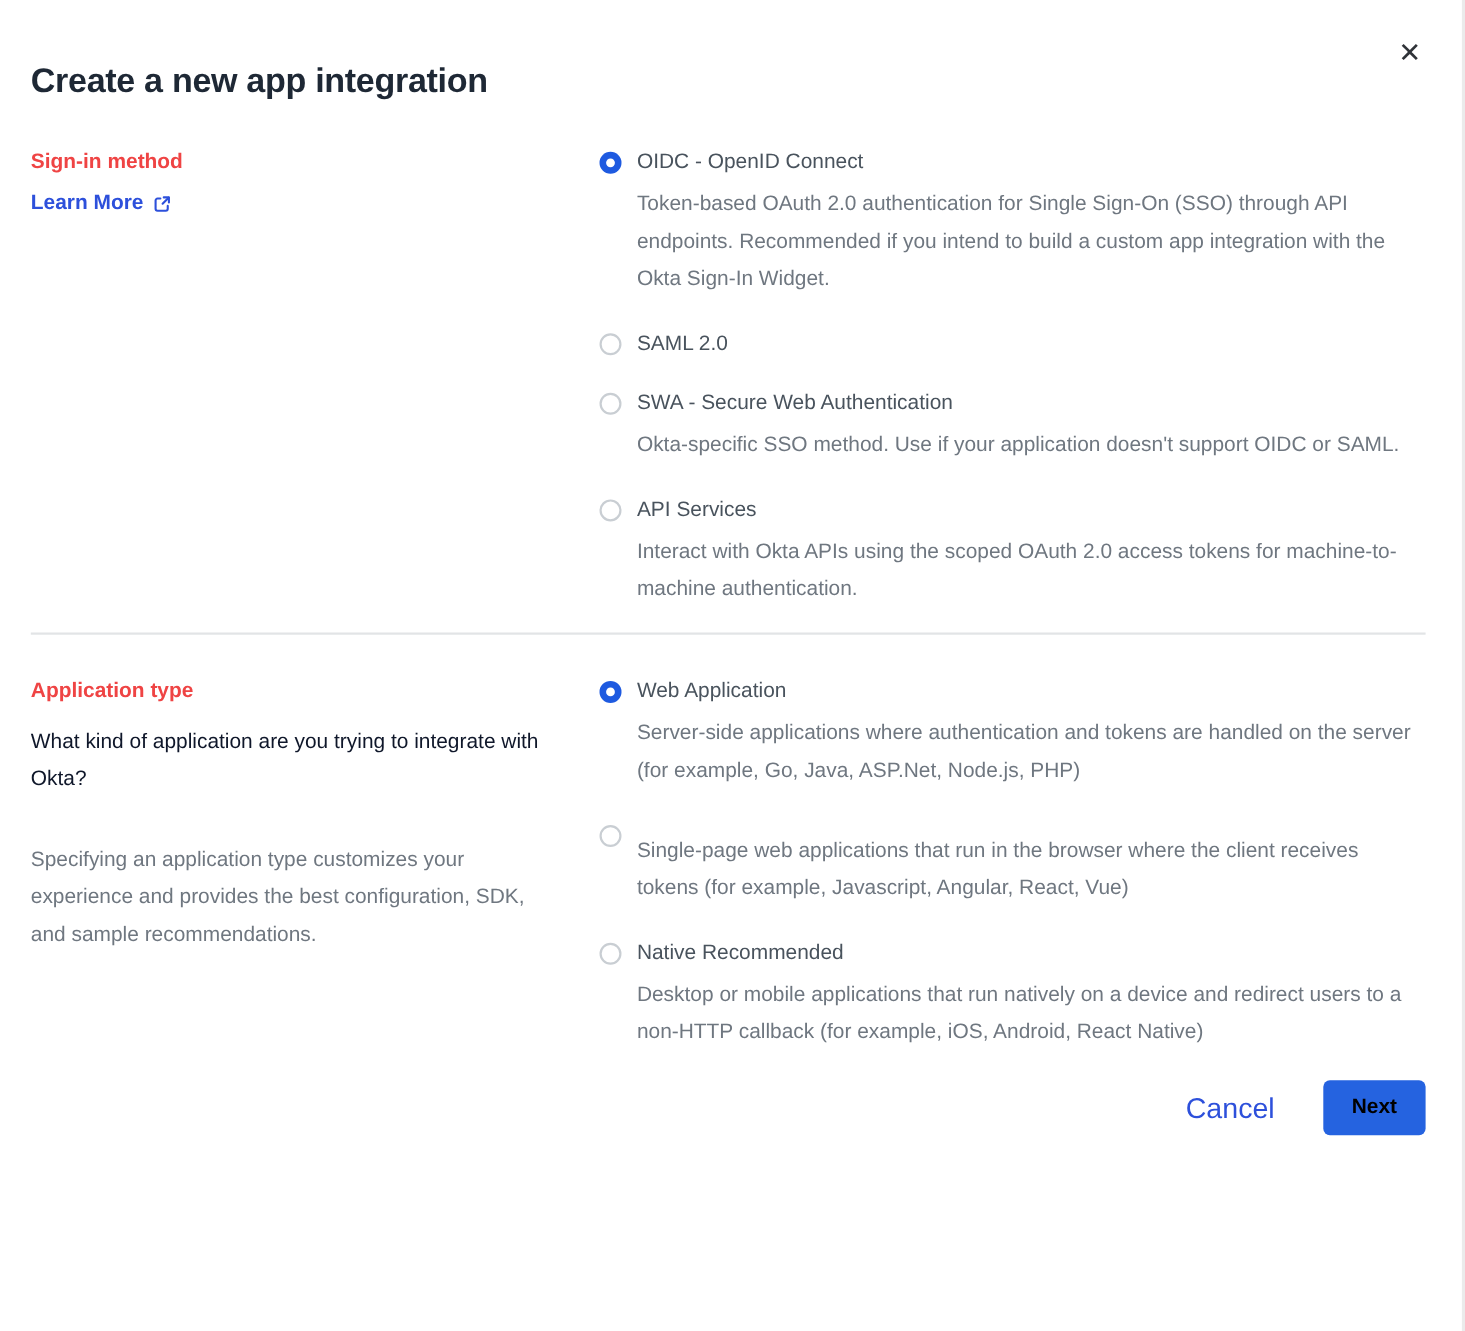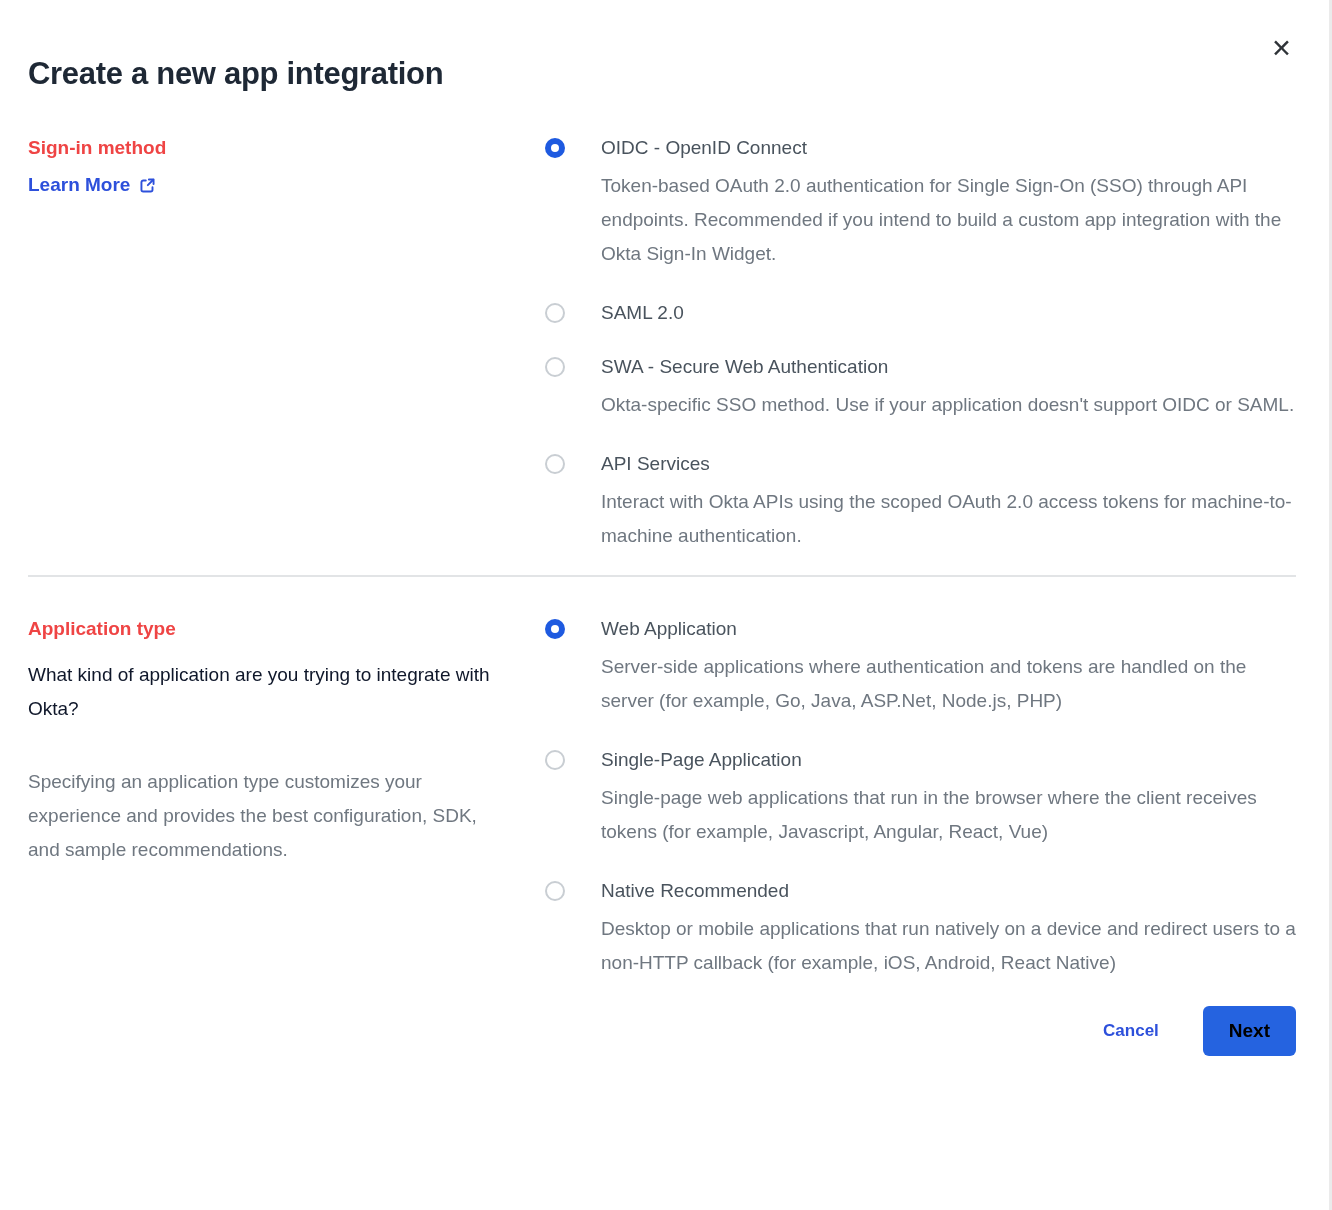--- a/index.html
+++ b/index.html
@@ -32,39 +32,39 @@
 
   .learn-more {
     margin-top: 14px; display: inline-flex; align-items: center; gap: 9px;
     color: #2d50db; font-weight: 700; font-size: 19px; text-decoration: none; cursor: pointer;
   }
   .learn-more svg { display: block; }
 
   .intro-text { margin: 17px 0 0 0; font-size: 19px; color: #0f172a; line-height: 34px; max-width: 480px; }
   .note-text  { margin: 39px 0 0 0; font-size: 19px; color: #6f7780; line-height: 34px; max-width: 480px; }
 
-  .option { display: flex; gap: 36px; margin-bottom: 30px; cursor: pointer; }
+  .option { display: flex; gap: 14px; margin-bottom: 30px; cursor: pointer; }
   .option:last-child { margin-bottom: 0; }
   .radio {
     flex: 0 0 auto; width: 20px; height: 20px; margin-top: 2px;
     border-radius: 50%; border: 2px solid #c9ced3; background: #fff; box-sizing: border-box; position: relative;
   }
   .radio.selected { border: 0; background: #1e5ae0; }
   .radio.selected::after {
     content: ''; position: absolute; left: 6px; top: 6px; width: 8px; height: 8px;
     border-radius: 50%; background: #fff;
   }
   .option-body { flex: 1 1 auto; }
   .option-label { font-size: 19px; color: #49535d; line-height: 24px; }
   .option-desc { margin-top: 9px; font-size: 19px; color: #6f7780; line-height: 34px; max-width: 712px; }
 
   .divider { height: 2px; background: #e2e4e6; margin: 22px 36px 0 28px; }
 
   .footer { display: flex; justify-content: flex-end; align-items: center; gap: 38px; padding-right: 36px; margin-top: 26px; }
-  .cancel-link { color: #2d50db; font-weight: 700; font-size: 17px; background: none; border: none; cursor: pointer; font-family: "Liberation Sans", sans-serif; }
+  .cancel-link { color: #2d50db; font-weight: 400; font-size: 26px; background: none; border: none; cursor: pointer; font-family: "Liberation Sans", sans-serif; }
   .next-btn {
     background: #2563e0; color: #000000; font-weight: 700; font-size: 19px;
     border: none; border-radius: 6px; padding: 14px 26px; cursor: pointer;
     font-family: "Liberation Sans", sans-serif;
   }
 </style>
 </head>
 <body>
 
 <div class="dialog">
@@ -133,21 +133,20 @@
       <div class="option">
         <span class="radio selected"></span>
         <div class="option-body">
           <div class="option-label">Web Application</div>
           <div class="option-desc">Server-side applications where authentication and tokens are handled on the server (for example, Go, Java, ASP.Net, Node.js, PHP)</div>
         </div>
       </div>
       <div class="option">
         <span class="radio"></span>
         <div class="option-body">
-          <div class="option-label">Single-Page Application</div>
           <div class="option-desc">Single-page web applications that run in the browser where the client receives tokens (for example, Javascript, Angular, React, Vue)</div>
         </div>
       </div>
       <div class="option">
         <span class="radio"></span>
         <div class="option-body">
           <div class="option-label">Native Recommended</div>
           <div class="option-desc">Desktop or mobile applications that run natively on a device and redirect users to a non-HTTP callback (for example, iOS, Android, React Native)</div>
         </div>
       </div>

